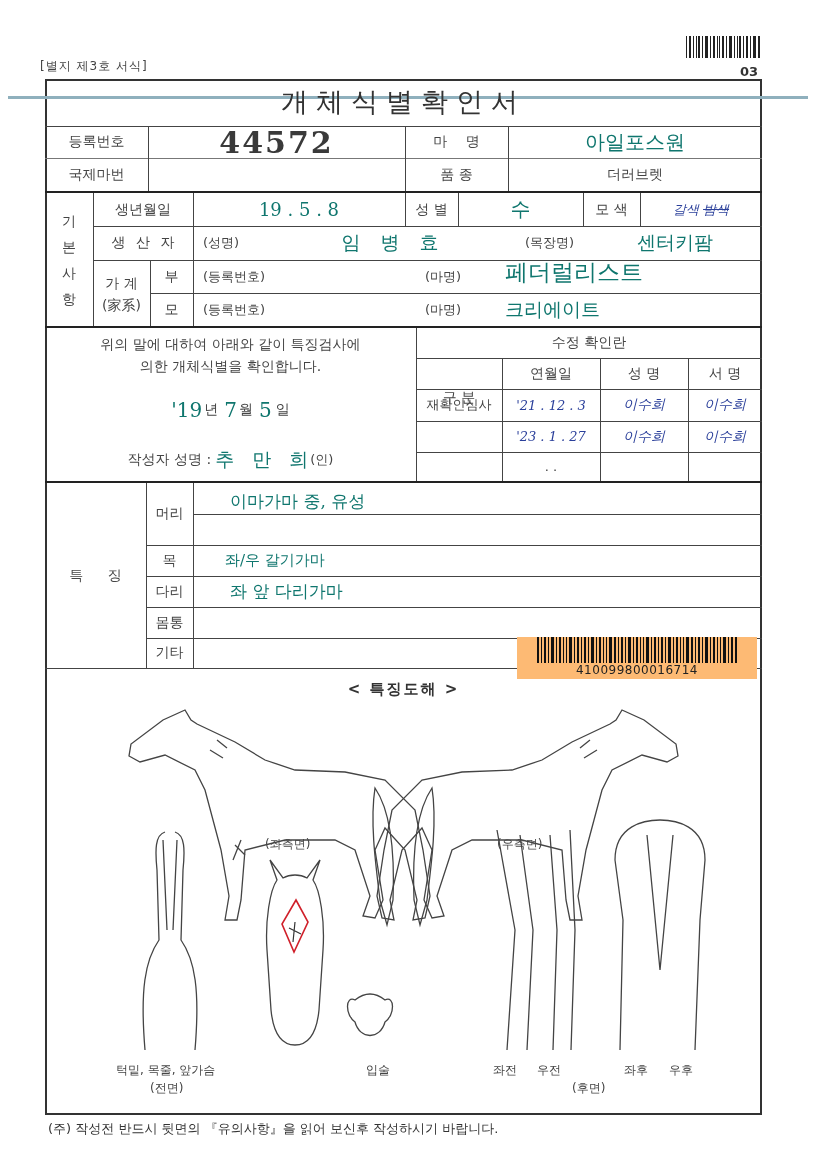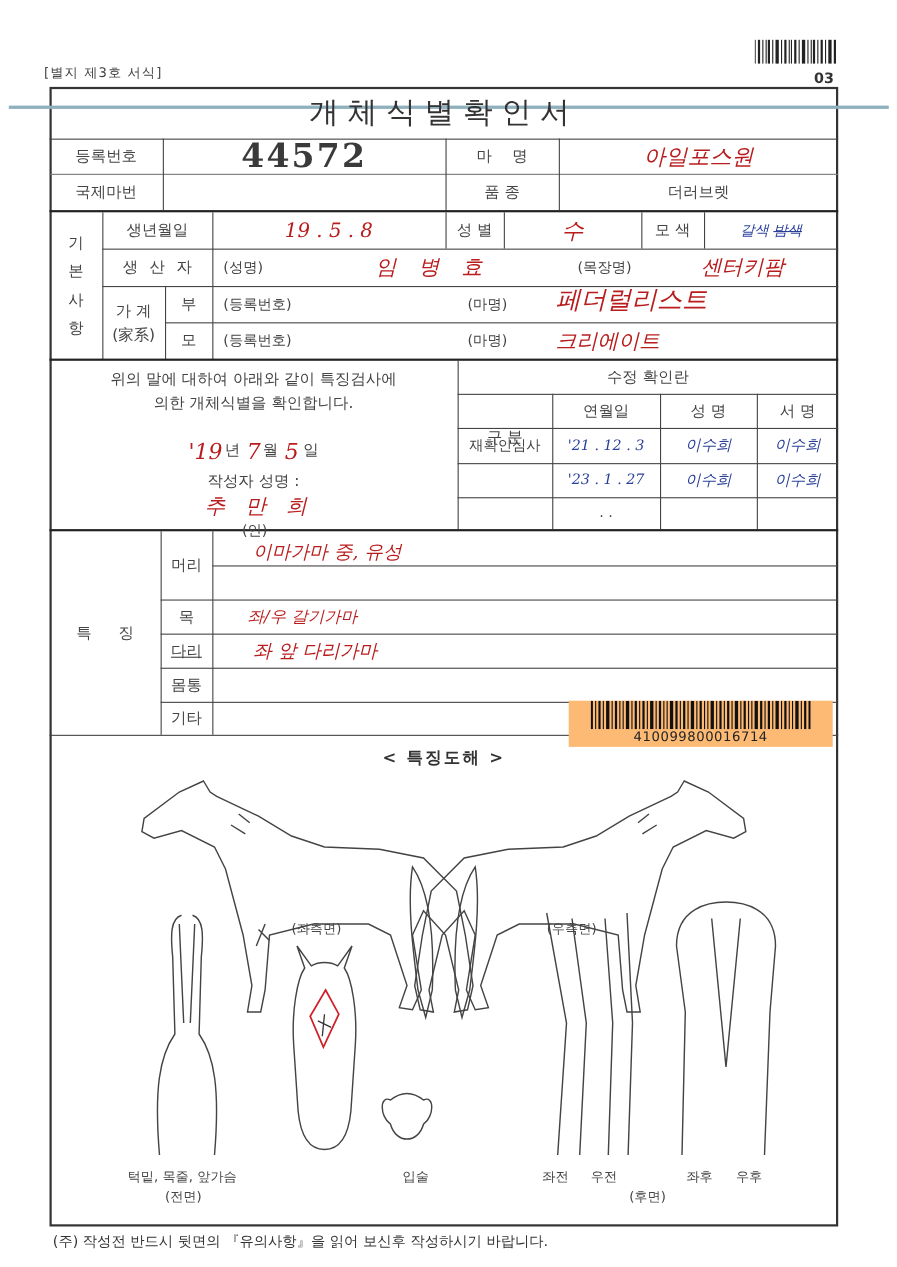--- a/index.html
+++ b/index.html
@@ -10,21 +10,21 @@
   .page-no{left:740px;top:64px;font-size:13px;font-weight:bold;color:#333;}
   .blue-rule{left:8px;top:96px;width:800px;height:3px;background:#8fb0bd;}
   .doc{left:45px;top:79px;width:717px;height:1036px;border:2px solid #333;box-sizing:border-box;}
   .title{left:45px;top:84px;width:717px;text-align:center;font-size:27px;letter-spacing:8px;color:#333;}
   .line{position:absolute;background:#444;}
   .h{height:1px;}
   .v{width:1px;}
   .thick{background:#222;}
   .cell{position:absolute;display:flex;align-items:center;justify-content:center;font-size:14px;color:#444;white-space:nowrap;}
   .left{justify-content:flex-start;}
-  .hand{font-family:"DejaVu Serif",serif;color:#b91c1c;font-style:italic;}
+  .hand{font-family:"DejaVu Serif",serif;color:#0f766e;}
   .hand-blue{font-family:"DejaVu Serif",serif;color:#2a3f9a;font-style:italic;}
   .small{font-size:13px;}
   .vert{flex-direction:column;line-height:26px;}
   .bar2{left:517px;top:637px;width:240px;height:42px;background:#fdba74;}
   .bar2 svg{display:block;margin:0 auto;}
   .barnum{font-size:12px;text-align:center;color:#222;letter-spacing:0.5px;}
   .diagram-title{left:45px;top:680px;width:717px;text-align:center;font-size:15px;font-weight:bold;color:#333;letter-spacing:2px;}
   .lbl{position:absolute;font-size:12px;color:#444;white-space:nowrap;}
   .footer{left:48px;top:1120px;font-size:13px;color:#333;}
 </style>
@@ -144,21 +144,21 @@
 <div class="cell" style="left:45px;top:334px;width:371px;height:22px;">위의 말에 대하여 아래와 같이 특징검사에</div>
 <div class="cell" style="left:45px;top:356px;width:371px;height:22px;">의한 개체식별을 확인합니다.</div>
 <div class="cell" style="left:45px;top:395px;width:371px;height:30px;">
   <span class="hand" style="font-size:20px;">'19</span>
   <span style="margin:0 6px 0 2px;">년</span>
   <span class="hand" style="font-size:20px;">7</span>
   <span style="margin:0 6px 0 2px;">월</span>
   <span class="hand" style="font-size:20px;">5</span>
   <span style="margin-left:4px;">일</span>
 </div>
-<div class="cell" style="left:45px;top:446px;width:371px;height:28px;flex-direction:column;">
+<div class="cell" style="left:45px;top:446px;width:371px;height:28px;">
   <span>작성자 성명 :</span>
   <span class="hand" style="font-size:19px;margin-left:4px;word-spacing:12px;">추  만  희</span>
   <span class="small" style="margin-left:2px;">(인)</span>
 </div>
 
 <div class="cell" style="left:416px;top:328px;width:346px;height:30px;">수정 확인란</div>
 <div class="cell" style="left:416px;top:358px;width:86px;height:31px;margin-top:24px;">구 분</div>
 <div class="cell" style="left:502px;top:358px;width:98px;height:31px;">연월일</div>
 <div class="cell" style="left:600px;top:358px;width:88px;height:31px;text-align:right;">성 명</div>
 <div class="cell" style="left:688px;top:358px;width:74px;height:31px;">서 명</div>
@@ -185,21 +185,21 @@
 <div class="line h" style="left:146px;top:576px;width:616px;"></div>
 <div class="line h" style="left:146px;top:607px;width:616px;"></div>
 <div class="line h" style="left:146px;top:638px;width:616px;"></div>
 <div class="line h" style="left:45px;top:668px;width:717px;"></div>
 
 <div class="cell" style="left:45px;top:483px;width:101px;height:185px;word-spacing:20px;">특    징</div>
 <div class="cell" style="left:146px;top:483px;width:47px;height:62px;">머리</div>
 <div class="cell left hand" style="left:230px;top:487px;width:500px;height:28px;font-size:17px;">이마가마 중, 유성</div>
 <div class="cell" style="left:146px;top:545px;width:47px;height:31px;">목</div>
 <div class="cell left hand" style="left:225px;top:545px;width:500px;height:31px;font-size:15px;">좌/우 갈기가마</div>
-<div class="cell" style="left:146px;top:576px;width:47px;height:31px;text-decoration:underline;">다리</div>
+<div class="cell" style="left:146px;top:576px;width:47px;height:31px;">다리</div>
 <div class="cell left hand" style="left:230px;top:576px;width:500px;height:31px;font-size:17px;">좌 앞 다리가마</div>
 <div class="cell" style="left:146px;top:607px;width:47px;height:31px;">몸통</div>
 <div class="cell left" style="left:205px;top:607px;width:500px;height:31px;"></div>
 <div class="cell" style="left:146px;top:638px;width:47px;height:30px;">기타</div>
 <div class="cell left" style="left:205px;top:638px;width:300px;height:30px;"></div>
 
 <div class="abs bar2">
   <svg width="200" height="26" viewBox="0 0 200 26">
     <g fill="#111">
       <rect x="0" y="0" width="2" height="26"></rect>

